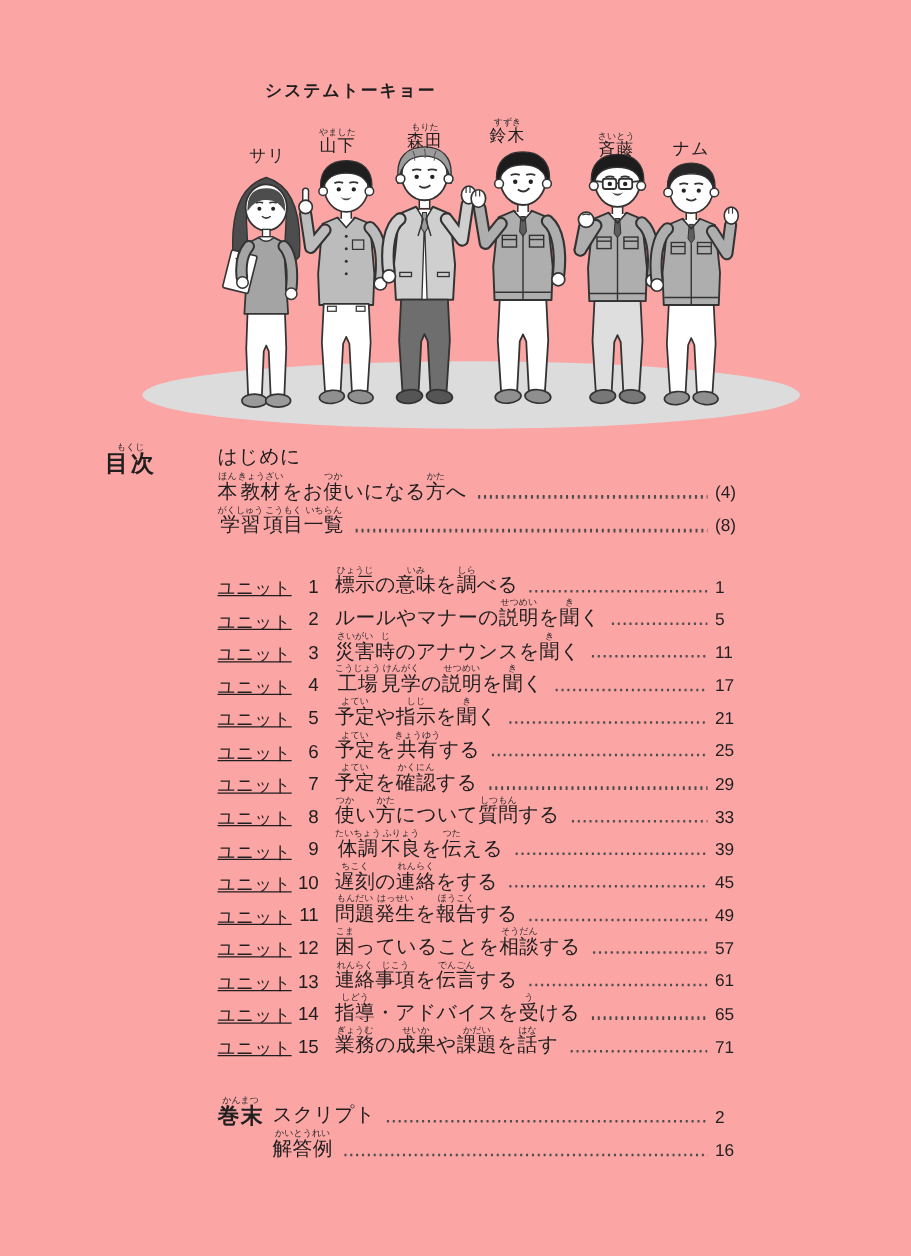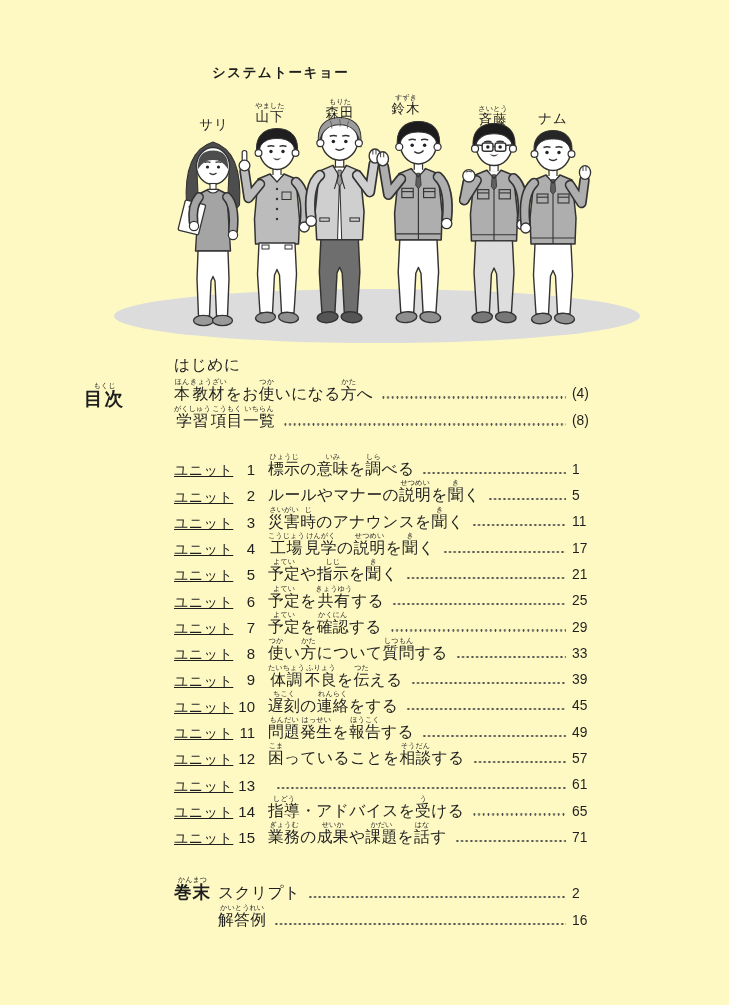--- a/index.html
+++ b/index.html
@@ -1,26 +1,26 @@
 <!DOCTYPE html>
 <html><head>
 <meta charset="utf-8">
 <style>
   html,body{margin:0;padding:0;background:#9a9a9a;}
-  .page{width:729px;height:1005px;background:#fef9c3;position:relative;margin:0 auto;
+  .page{width:729px;height:1005px;background:#fca5a5;position:relative;margin:0 auto;
         font-family:"Liberation Sans",sans-serif;color:#1f1f1f;overflow:hidden;}
   .illo{position:absolute;top:0;left:0;}
   .company-label{position:absolute;text-align:center;font-size:13.5px;font-weight:600;
                  letter-spacing:1.5px;white-space:nowrap;}
   .char-label{position:absolute;text-align:center;font-size:13.5px;font-weight:500;
               letter-spacing:1px;white-space:nowrap;}
   ruby{ruby-align:center;}
   rt{font-size:7.2px;font-weight:400;letter-spacing:0;color:#2a2a2a;}
   .toc{position:absolute;left:0;top:348px;width:729px;}
-  .mokuji{position:absolute;left:84px;top:6px;font-size:18.5px;font-weight:700;letter-spacing:2px;margin-top:28px;}
+  .mokuji{position:absolute;left:84px;top:6px;font-size:18.5px;font-weight:700;letter-spacing:2px;}
   .toc-body{margin-left:174px;width:432px;}
   .row{display:flex;align-items:flex-end;}
   .hajimeni{font-size:15.8px;height:26px;margin-top:2px;letter-spacing:0.5px;font-family:Liberation Mono, monospace;}
   .front-row{height:27px;}
   .units{margin-top:22px;}
   .unit-row{height:26.3px;}
   .appendix{margin-top:30px;}
   .appx-row1{height:26px;}
   .appx-row2{height:27px;}
   .u-label{width:60px;font-size:14px;letter-spacing:0.5px;line-height:1.15;flex:none;text-decoration:underline;}
@@ -332,20 +332,21 @@
         <div class="row unit-row">
           <span class="u-label">ユニット</span>
           <span class="u-num">12</span>
           <span class="u-title"><ruby>困<rt>こま</rt></ruby>っていることを<ruby>相談<rt>そうだん</rt></ruby>する</span>
           <span class="leader"></span>
           <span class="u-page">57</span>
         </div>
         <div class="row unit-row">
           <span class="u-label">ユニット</span>
           <span class="u-num">13</span>
+          <span class="u-title"><ruby>連絡<rt>れんらく</rt></ruby><ruby>事項<rt>じこう</rt></ruby>を<ruby>伝言<rt>でんごん</rt></ruby>する</span>
           <span class="leader"></span>
           <span class="u-page">61</span>
         </div>
         <div class="row unit-row">
           <span class="u-label">ユニット</span>
           <span class="u-num">14</span>
           <span class="u-title"><ruby>指導<rt>しどう</rt></ruby>・アドバイスを<ruby>受<rt>う</rt></ruby>ける</span>
           <span class="leader"></span>
           <span class="u-page">65</span>
         </div>

